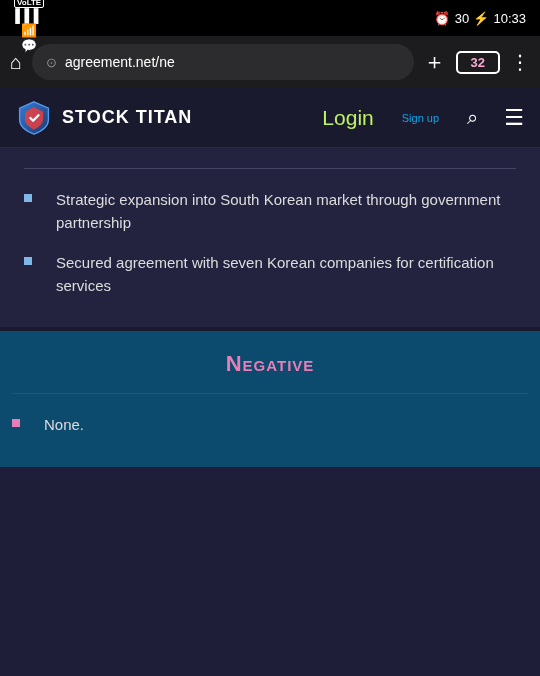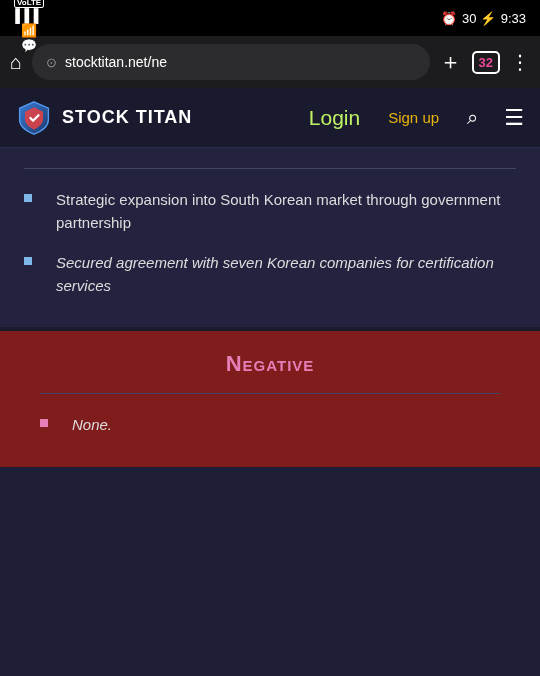--- a/index.html
+++ b/index.html
@@ -75,25 +75,25 @@
     .browser-address-text {
       color: #fff;
       font-size: 14px;
     }
     .browser-new-tab {
       color: #fff;
       font-size: 22px;
       flex-shrink: 0;
     }
     .browser-tabs-btn {
-      color: #ec4899;
+      color: #f9a8d4;
       font-size: 13px;
       border: 2px solid #fff;
       border-radius: 5px;
-      padding: 2px 5px;
+      padding: 2px 13px;
       font-weight: 600;
       flex-shrink: 0;
     }
     .browser-menu-btn {
       color: #fff;
       font-size: 20px;
       flex-shrink: 0;
     }
 
     
@@ -119,22 +119,22 @@
       text-align: right;
     }
     .header-spacer { flex: 1; }
     .header-login {
       color: #bef264;
       font-size: 21px;
       font-weight: 500;
       margin-right: 16px;
     }
     .header-signup {
-      color: #eab308;
-      font-size: 15px;
+      color: #0ea5e9;
+      font-size: 11px;
       font-weight: 500;
       margin-right: 16px;
     }
     .header-search {
       color: #fff;
       font-size: 20px;
       margin-right: 14px;
     }
     .header-menu {
       color: #fff;
@@ -177,34 +177,33 @@
       display: flex;
       align-items: flex-start;
       gap: 24px;
       margin-bottom: 18px;
       color: #ddd;
       font-size: 15px;
       line-height: 1.5;
     }
     .bullet-list li:last-child {
       margin-bottom: 0;
-      font-style: italic;
     }
     .bullet-square {
       flex-shrink: 0;
       width: 8px;
       height: 8px;
       background: #7eb8e8;
       margin-top: 5px;
     }
 
     
     .negative-section {
-      background: #7f1d1d;
-      padding: 20px 40px 30px;
+      background: #0c4a6e;
+      padding: 20px 12px 30px;
     }
     .section-title-negative {
       text-align: center;
       font-size: 22px;
       font-weight: 700;
       color: #e87eb8;
       letter-spacing: 1px;
       margin-bottom: 16px;
       font-variant: small-caps;
     }
@@ -227,29 +226,29 @@
     <span class="status-carrier">M1</span>
     <span class="volte-badge">VoLTE</span>
     <span>▌▌▌</span>
     <span>📶</span>
     <span>💬</span>
   </div>
   <div class="status-right">
     <span>⏰</span>
     <span>30</span>
     <span>⚡</span>
-    <span>9:33</span>
+    <span>10:33</span>
   </div>
 </div>
 
 <div class="browser-chrome">
   <div class="browser-home-btn">⌂</div>
   <div class="browser-address-bar">
     <span class="browser-address-icon">⊙</span>
-    <span class="browser-address-text">stocktitan.net/ne</span>
+    <span class="browser-address-text">agreement.net/ne</span>
   </div>
   <div class="browser-new-tab">＋</div>
   <div class="browser-tabs-btn">32</div>
   <div class="browser-menu-btn">⋮</div>
 </div>
 
 <div class="site-header">
   <div class="logo-container">
     <svg class="shield-svg" viewBox="0 0 40 40" xmlns="http://www.w3.org/2000/svg">
       <defs>

